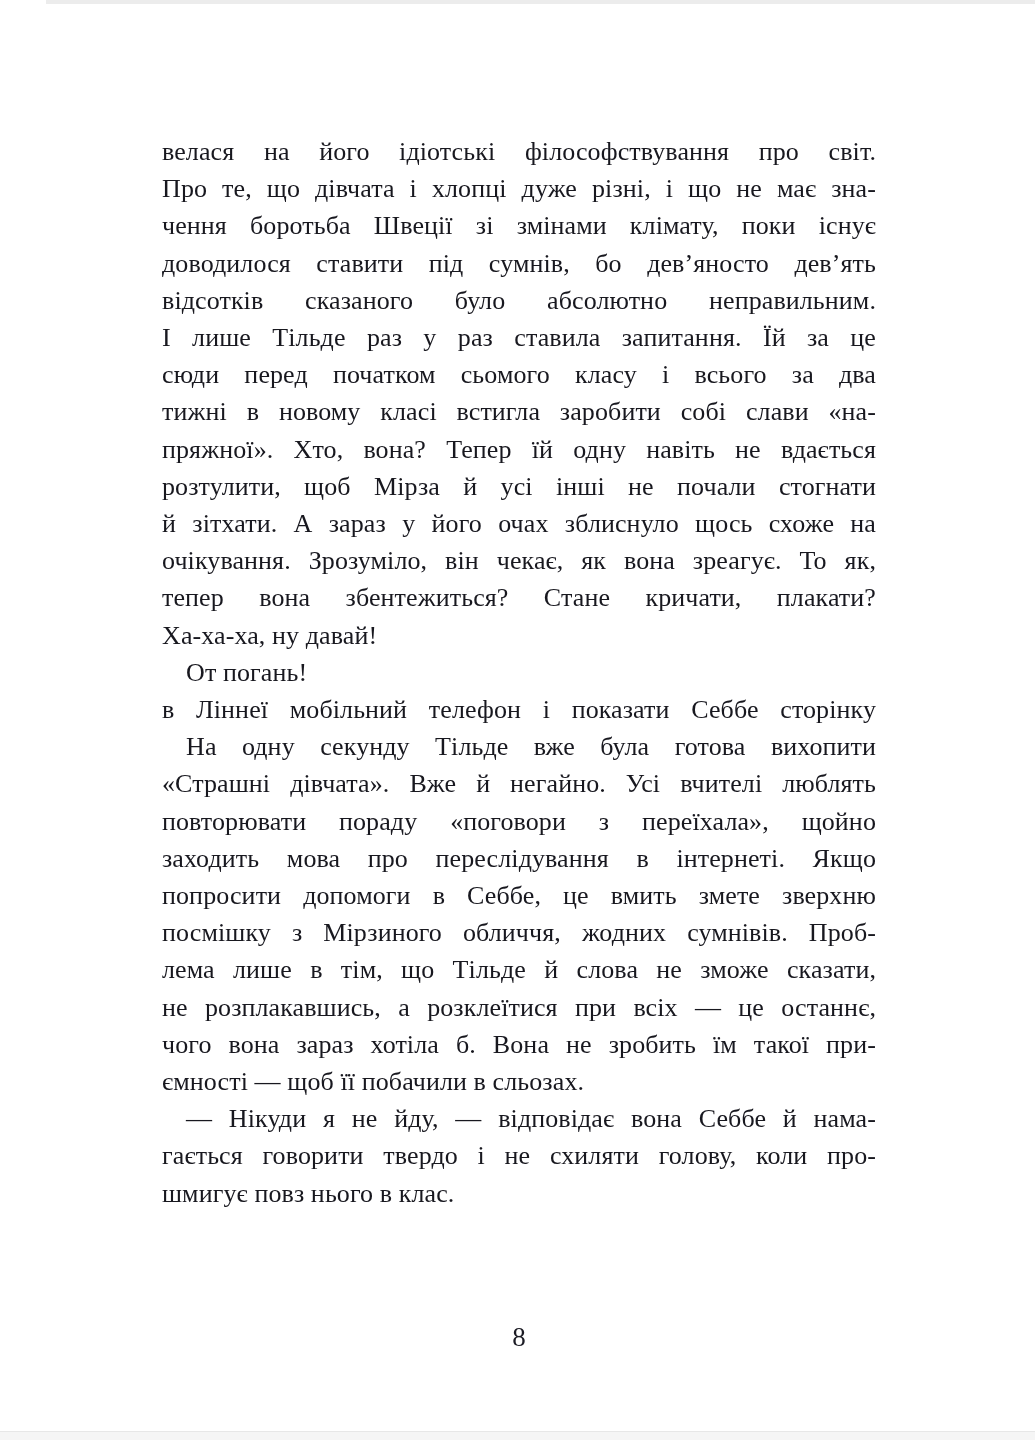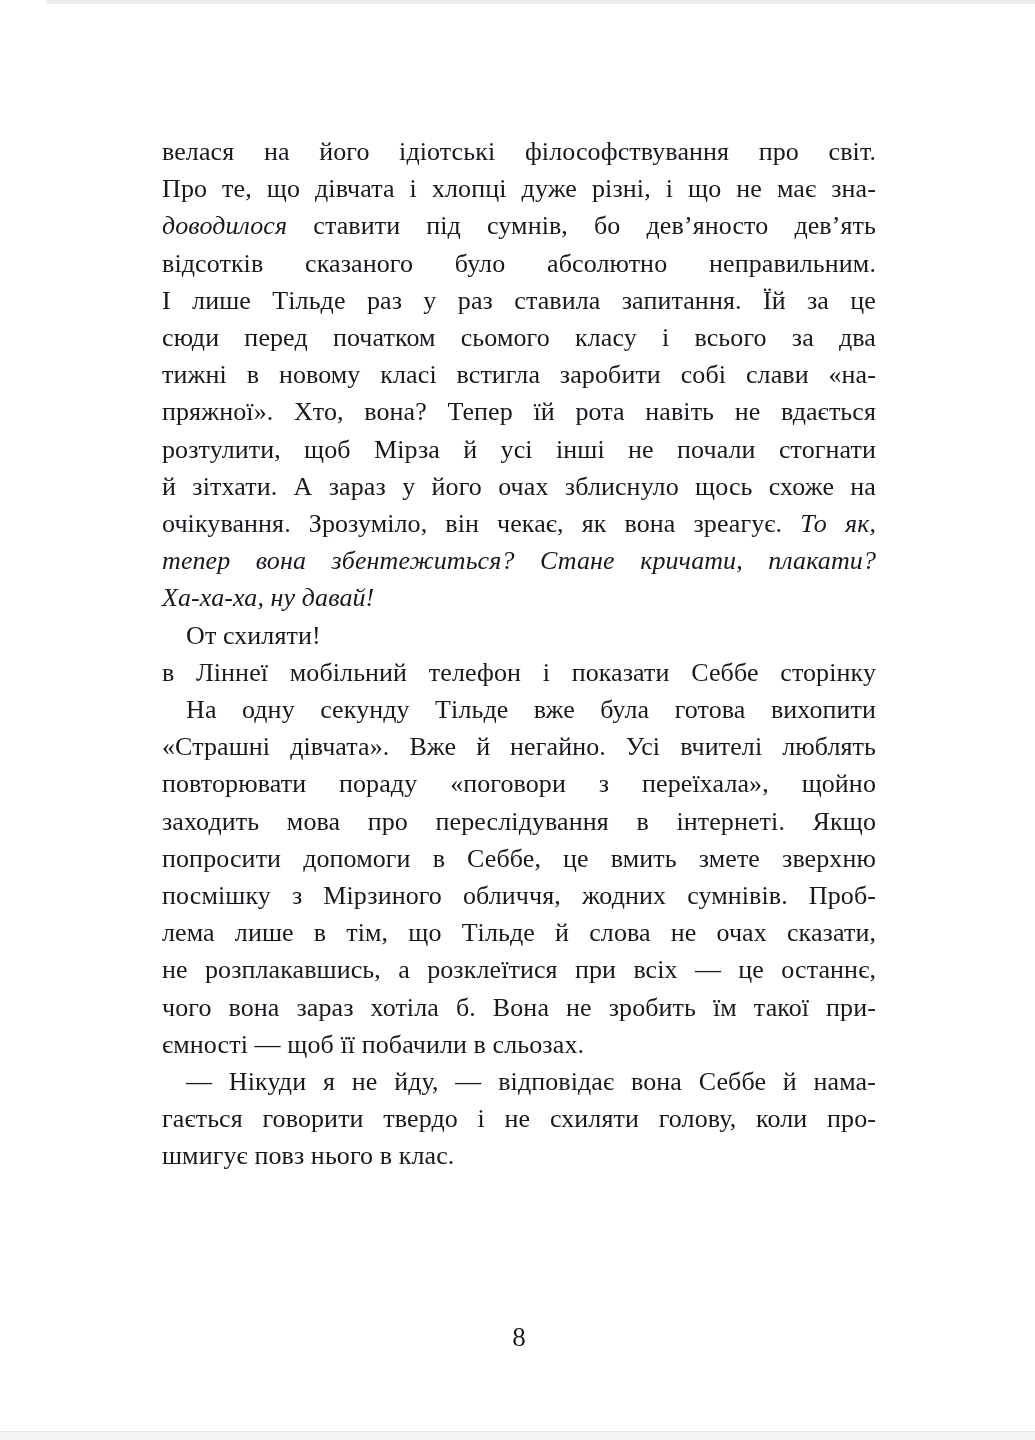--- a/index.html
+++ b/index.html
@@ -47,60 +47,60 @@
     text-align-last: justify;
   }
   .line.last {
     text-align: right;
     text-align-last: left;
   }
   .line.indent {
     text-indent: 24px;
   }
   .it {
-    font-style: italic;
   }
   .page-number {
     position: absolute;
     top: 1322px;
     left: 162px;
     width: 714px;
     text-align: center;
     font-size: 27px;
     color: #1c1c25;
   }
 </style>
 </head>
 <body>
 
 <div class="edge-top"></div>
 
 <div class="text-block">
     <div class="line"><span>велася на його ідіотські філософствування про світ.</span></div>
     <div class="line"><span>Про те, що дівчата і хлопці дуже різні, і що не має зна-</span></div>
+    <div class="line"><span>чення боротьба Швеції зі змінами клімату, поки існує</span></div>
     <div class="line"><span class="it">доводилося</span><span> ставити під сумнів, бо дев’яносто дев’ять</span></div>
     <div class="line"><span>відсотків сказаного було абсолютно неправильним.</span></div>
     <div class="line"><span>І лише Тільде раз у раз ставила запитання. Їй за це</span></div>
     <div class="line"><span>сюди перед початком сьомого класу і всього за два</span></div>
     <div class="line"><span>тижні в новому класі встигла заробити собі слави «на-</span></div>
-    <div class="line"><span>пряжної». Хто, вона? Тепер їй рота навіть не вдається</span></div>
+    <div class="line"><span>пряжної». Хто, вона? Тепер їй одну навіть не вдається</span></div>
     <div class="line"><span>розтулити, щоб Мірза й усі інші не почали стогнати</span></div>
     <div class="line"><span>й зітхати. А зараз у його очах зблиснуло щось схоже на</span></div>
     <div class="line"><span>очікування. Зрозуміло, він чекає, як вона зреагує. </span><span class="it">То як,</span></div>
     <div class="line"><span class="it">тепер вона збентежиться? Стане кричати, плакати?</span></div>
     <div class="line last"><span class="it">Ха-ха-ха, ну давай!</span></div>
-    <div class="line last indent"><span>От схиляти!</span></div>
+    <div class="line last indent"><span>От погань!</span></div>
     <div class="line"><span>в Ліннеї мобільний телефон і показати Себбе сторінку</span></div>
     <div class="line indent"><span>На одну секунду Тільде вже була готова вихопити</span></div>
     <div class="line"><span>«Страшні дівчата». Вже й негайно. Усі вчителі люблять</span></div>
     <div class="line"><span>повторювати пораду «поговори з переїхала», щойно</span></div>
     <div class="line"><span>заходить мова про переслідування в інтернеті. Якщо</span></div>
     <div class="line"><span>попросити допомоги в Себбе, це вмить змете зверхню</span></div>
     <div class="line"><span>посмішку з Мірзиного обличчя, жодних сумнівів. Проб-</span></div>
-    <div class="line"><span>лема лише в тім, що Тільде й слова не очах сказати,</span></div>
+    <div class="line"><span>лема лише в тім, що Тільде й слова не зможе сказати,</span></div>
     <div class="line"><span>не розплакавшись, а розклеїтися при всіх — це останнє,</span></div>
     <div class="line"><span>чого вона зараз хотіла б. Вона не зробить їм такої при-</span></div>
     <div class="line last"><span>ємності — щоб її побачили в сльозах.</span></div>
     <div class="line indent"><span>— Нікуди я не йду, — відповідає вона Себбе й нама-</span></div>
     <div class="line"><span>гається говорити твердо і не схиляти голову, коли про-</span></div>
     <div class="line last"><span>шмигує повз нього в клас.</span></div>
   </div>
 
 <div class="page-number">8</div>
 

